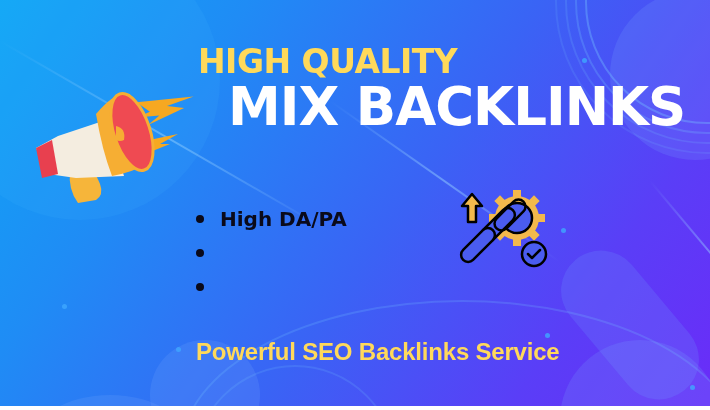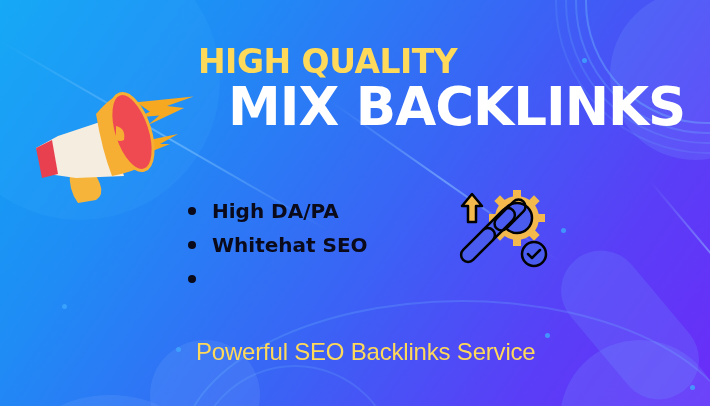--- a/index.html
+++ b/index.html
@@ -10,25 +10,25 @@
   .blob{position:absolute;border-radius:50%;background:rgba(120,170,255,0.18);}
   .pill{position:absolute;border-radius:60px;background:rgba(110,150,255,0.22);}
   .ring{position:absolute;border-radius:50%;border:2px solid rgba(120,200,255,0.35);}
   .dot{position:absolute;width:5px;height:5px;border-radius:50%;background:#3fa8ff;opacity:0.8;}
   .streak{position:absolute;height:2px;background:linear-gradient(90deg,rgba(255,255,255,0),rgba(150,210,255,0.5),rgba(255,255,255,0));transform-origin:left center;}
 
   .title-small{position:absolute;left:198px;top:42px;font-family:"DejaVu Sans",sans-serif;font-weight:bold;
     font-size:33px;color:#ffd95a;letter-spacing:-0.5px;}
   .title-big{position:absolute;left:192px;top:76px;font-family:"DejaVu Sans",sans-serif;font-weight:bold;
     font-size:53px;color:#ffffff;letter-spacing:-1px;white-space:nowrap;margin-left:36px;}
-  .features{position:absolute;left:180px;top:186px;margin:8px;padding:0;list-style:none;}
+  .features{position:absolute;left:180px;top:186px;margin:16px;padding:0;list-style:none;}
   .features li{display:flex;align-items:center;height:34px;font-family:"DejaVu Sans",sans-serif;font-weight:bold;
     font-size:20px;color:#0a0a1a;}
   .features .bullet{display:inline-block;width:8px;height:8px;border-radius:50%;background:#0a0a1a;margin-right:16px;}
-  .tagline{position:absolute;left:196px;top:338px;font-family:"Liberation Sans",sans-serif;font-weight:normal;
+  .tagline{position:absolute;left:196px;top:338px;font-family:"Liberation Sans",sans-serif;font-weight:bold;
     font-size:24px;color:#ffd95a;letter-spacing:-0.2px;}
   .megaphone{position:absolute;left:20px;top:70px;width:175px;height:135px;}
   .link-icon{position:absolute;left:455px;top:188px;width:100px;height:85px;}
 </style>
 </head>
 <body>
 
 <div class="banner">
 
   <div class="deco" style="inset:0;">
@@ -74,21 +74,20 @@
   <div class="title-small">HIGH QUALITY</div>
   <div class="title-big">MIX BACKLINKS</div>
 
   <ul class="features">
     <li>
       <span class="bullet"></span>
       <span>High DA/PA</span>
     </li>
     <li>
       <span class="bullet"></span>
-      <span>Whitehat SEO</span>
     </li>
     <li>
       <span class="bullet"></span>
     </li>
   </ul>
 
   <svg class="link-icon" viewBox="0 0 100 85">
 
     <g fill="#f3b94c">
       <circle cx="62" cy="30" r="22"></circle>

